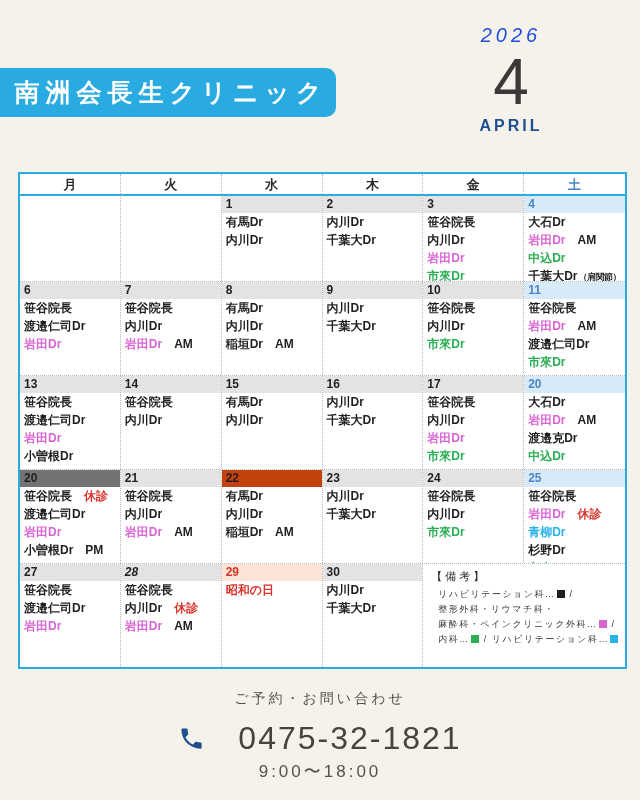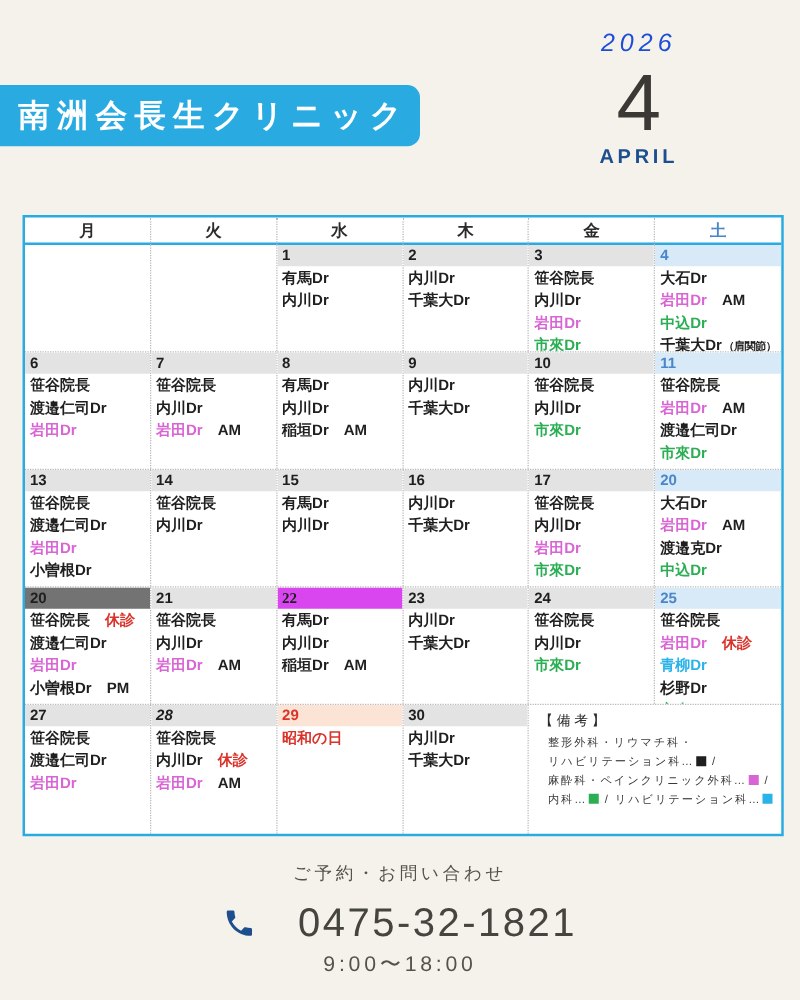--- a/index.html
+++ b/index.html
@@ -218,21 +218,21 @@
           <div class="entry"><span style="color: rgb(217, 101, 212);">岩田Dr</span></div>
           <div class="entry"><span style="color: rgb(31, 31, 31);">小曽根Dr</span><span class="tag" style="color: rgb(31, 31, 31);">PM</span></div>
         </div>
         <div class="cal-cell">
           <div class="day-strip" style="background: rgb(227, 227, 227); color: rgb(31, 31, 31);">21</div>
           <div class="entry"><span style="color: rgb(31, 31, 31);">笹谷院長</span></div>
           <div class="entry"><span style="color: rgb(31, 31, 31);">内川Dr</span></div>
           <div class="entry"><span style="color: rgb(217, 101, 212);">岩田Dr</span><span class="tag" style="color: rgb(31, 31, 31);">AM</span></div>
         </div>
         <div class="cal-cell">
-          <div class="day-strip" style="background: #d946ef; color: rgb(31, 31, 31); font-family: Liberation Serif, serif;">22</div>
+          <div class="day-strip" style="background: #c2410c; color: rgb(31, 31, 31);">22</div>
           <div class="entry"><span style="color: rgb(31, 31, 31);">有馬Dr</span></div>
           <div class="entry"><span style="color: rgb(31, 31, 31);">内川Dr</span></div>
           <div class="entry"><span style="color: rgb(31, 31, 31);">稲垣Dr</span><span class="tag" style="color: rgb(31, 31, 31);">AM</span></div>
         </div>
         <div class="cal-cell">
           <div class="day-strip" style="background: rgb(227, 227, 227); color: rgb(31, 31, 31);">23</div>
           <div class="entry"><span style="color: rgb(31, 31, 31);">内川Dr</span></div>
           <div class="entry"><span style="color: rgb(31, 31, 31);">千葉大Dr</span></div>
         </div>
         <div class="cal-cell">
@@ -267,22 +267,22 @@
           <div class="day-strip" style="background: rgb(251, 227, 214); color: rgb(217, 52, 43);">29</div>
           <div class="entry"><span style="color: rgb(217, 52, 43);">昭和の日</span></div>
         </div>
         <div class="cal-cell">
           <div class="day-strip" style="background: rgb(227, 227, 227); color: rgb(31, 31, 31);">30</div>
           <div class="entry"><span style="color: rgb(31, 31, 31);">内川Dr</span></div>
           <div class="entry"><span style="color: rgb(31, 31, 31);">千葉大Dr</span></div>
         </div>
         <div class="cal-cell legend-cell">
           <div class="legend-title">【備考】</div>
+          <div class="legend-line">リハビリテーション科…<span class="swatch" style="background: rgb(31, 31, 31);"></span> /</div>
           <div class="legend-line">整形外科・リウマチ科・</div>
-          <div class="legend-line">リハビリテーション科…<span class="swatch" style="background: rgb(31, 31, 31);"></span> /</div>
           <div class="legend-line">麻酔科・ペインクリニック外科…<span class="swatch" style="background: rgb(217, 101, 212);"></span> /</div>
           <div class="legend-line">内科…<span class="swatch" style="background: rgb(43, 174, 84);"></span> / リハビリテーション科…<span class="swatch" style="background: rgb(42, 179, 232);"></span></div>
         </div>
       </div>
     </div>
 </div>
 
 <div class="footer">
   <div class="contact-label">ご予約・お問い合わせ</div>
   <div class="phone-row">

